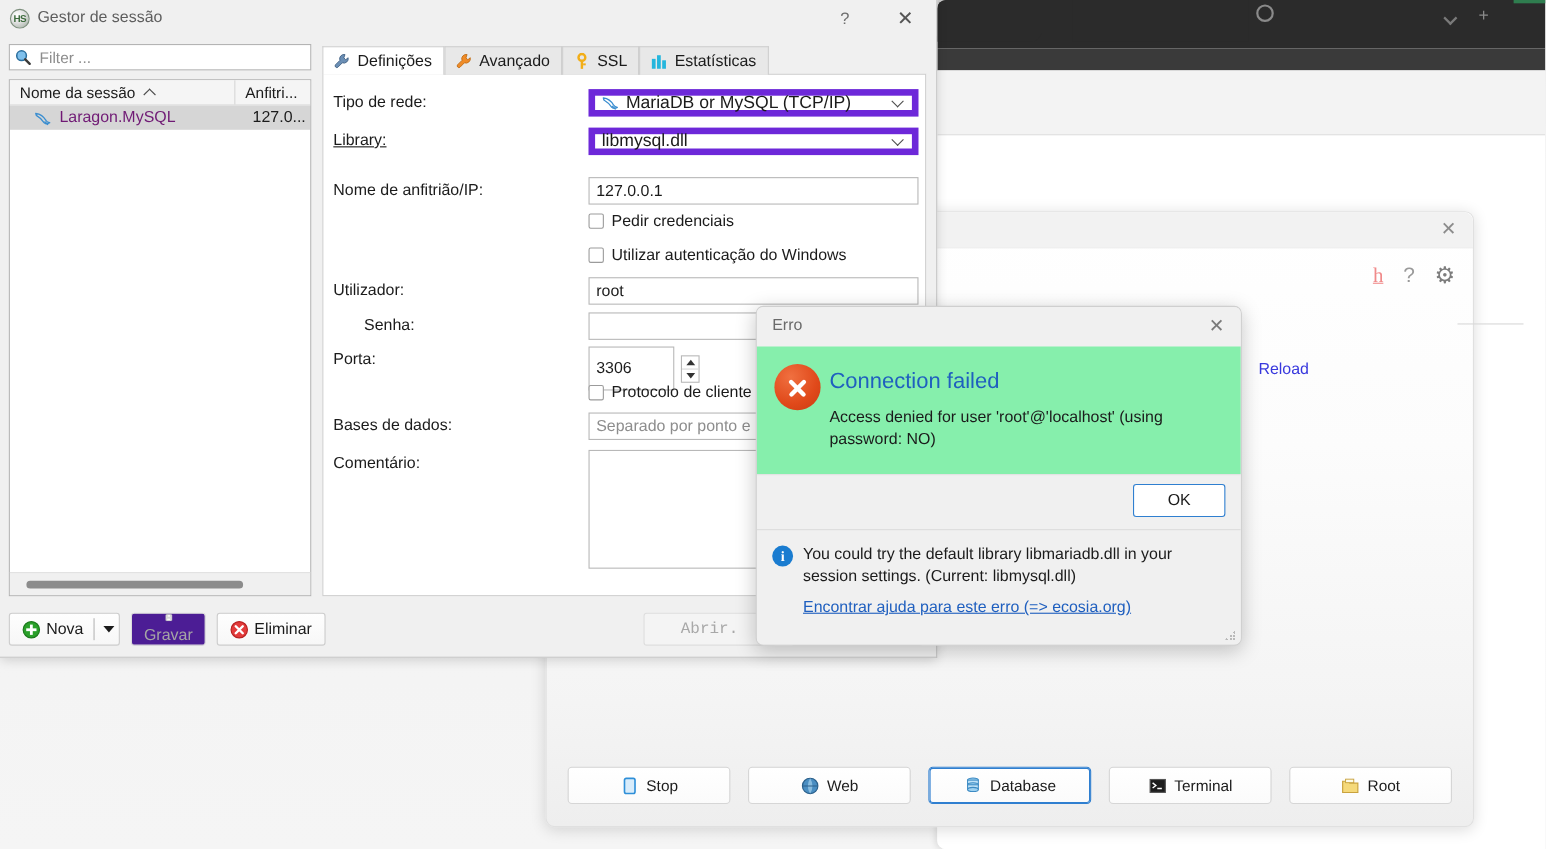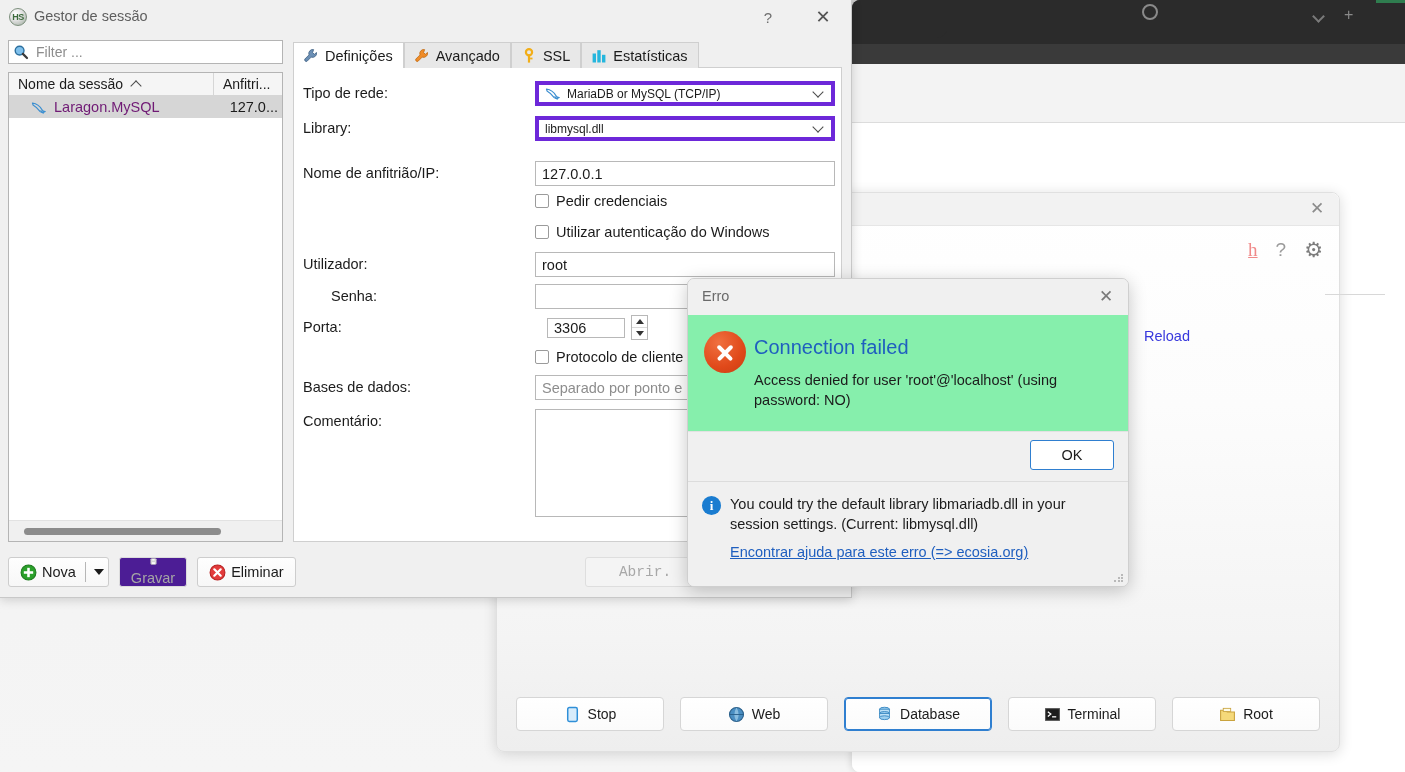--- a/index.html
+++ b/index.html
@@ -277,23 +277,23 @@
 
   .form-row { position: absolute; left: 0; width: 100%; }
   .form-label {
     position: absolute; left: 9px; font-size: 14.5px; color: #1b1b1b;
     white-space: nowrap;
   }
   .form-ctrl { position: absolute; left: 241px; }
 
   .combo {
     width: 300px; height: 25px;
-    background: #ffffff; border: 4px solid #6d28d9;
+    background: #ffffff; border: 6px solid #6d28d9;
     display: flex; align-items: center; gap: 6px;
-    padding: 0 6px; font-size: 12px; color: #1b1b1b;
+    padding: 0 6px; font-size: 16px; color: #1b1b1b;
     cursor: pointer;
   }
   .combo .cv { flex: 1; white-space: nowrap; overflow: hidden; }
   .combo .chev {
     width: 8px; height: 8px; border-right: 1.5px solid #4a4a4a; border-bottom: 1.5px solid #4a4a4a;
     transform: rotate(45deg); margin-bottom: 3px; margin-right: 3px;
   }
   .txt {
     width: 300px; height: 25px;
     background: #ffffff; border: 1px solid #b8b8b8;
@@ -301,23 +301,23 @@
     font-family: "Liberation Sans", sans-serif;
     outline: none;
   }
   .txt::placeholder { color: #8d8d8d; }
   .chk-row { display: flex; align-items: center; gap: 7px; font-size: 14.5px; color: #1b1b1b; cursor:pointer; white-space:nowrap;}
   .chkbox {
     width: 14px; height: 14px; background: #fff; border: 1px solid #9b9b9b; border-radius: 2px;
   }
   .spin-wrap { display: flex; align-items: center; }
   .spin-txt {
-    width: 78px; height: 20px; background:#fff; border:1px solid #b8b8b8;
+    width: 78px; height: 40px; background:#fff; border:1px solid #b8b8b8;
     padding: 0 6px; font-size: 14.5px; color:#1b1b1b;
-    font-family:"Liberation Sans", sans-serif; outline:none;margin-left:12px;
+    font-family:"Liberation Sans", sans-serif; outline:none;
   }
   .spin-btns { width: 17px; height: 25px; margin-left: 6px;
     display:flex; flex-direction:column; border:1px solid #b8b8b8; background:#fff; }
   .spin-btns div { flex:1; display:flex; align-items:center; justify-content:center; cursor:pointer;}
   .spin-btns .up { border-bottom: 1px solid #d9d9d9; }
   .tri-up { width:0;height:0;border-left:4px solid transparent;border-right:4px solid transparent;border-bottom:5px solid #333; }
   .tri-dn { width:0;height:0;border-left:4px solid transparent;border-right:4px solid transparent;border-top:5px solid #333; }
   .memo {
     width: 300px; height: 108px; background:#fff; border:1px solid #b8b8b8;
     font-family:"Liberation Sans", sans-serif; font-size:14.5px; outline:none; resize:none;
@@ -601,21 +601,21 @@
               <path d="M1.5 3 C5 3.5 8.5 5.5 10.8 9.5 C11.4 10.6 12.6 11.4 14.2 11.6 C12.4 12.8 10.4 12.6 9.2 11.6 C7.5 9.2 5 6.6 2 4.9 Z" fill="none" stroke="#3b8ed0" stroke-width="1.2" stroke-linejoin="round"></path>
               <path d="M9.5 10.4 C10.7 11.3 12 12.4 12.6 13.6" stroke="#3b8ed0" stroke-width="1.2" fill="none"></path>
             </svg>
             <span class="cv">MariaDB or MySQL (TCP/IP)</span>
             <span class="chev"></span>
           </div>
         </div>
       </div>
 
       <div class="form-row" style="top:48px;">
-        <div class="form-label" style="top:4px;">Library:</div>
+        <div class="form-label" style="top:4px;text-decoration:underline;">Library:</div>
         <div class="form-ctrl">
           <div class="combo">
             <span class="cv">libmysql.dll</span>
             <span class="chev"></span>
           </div>
         </div>
       </div>
 
       <div class="form-row" style="top:93px;">
         <div class="form-label" style="top:4px;">Nome de anfitrião/IP:</div>

